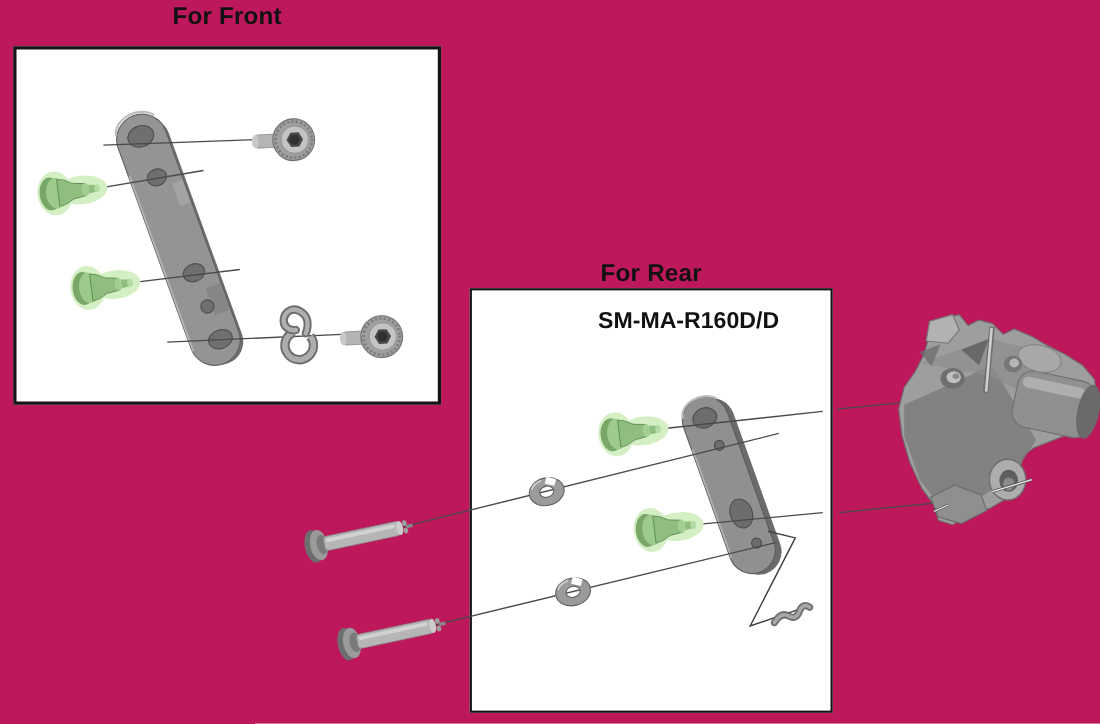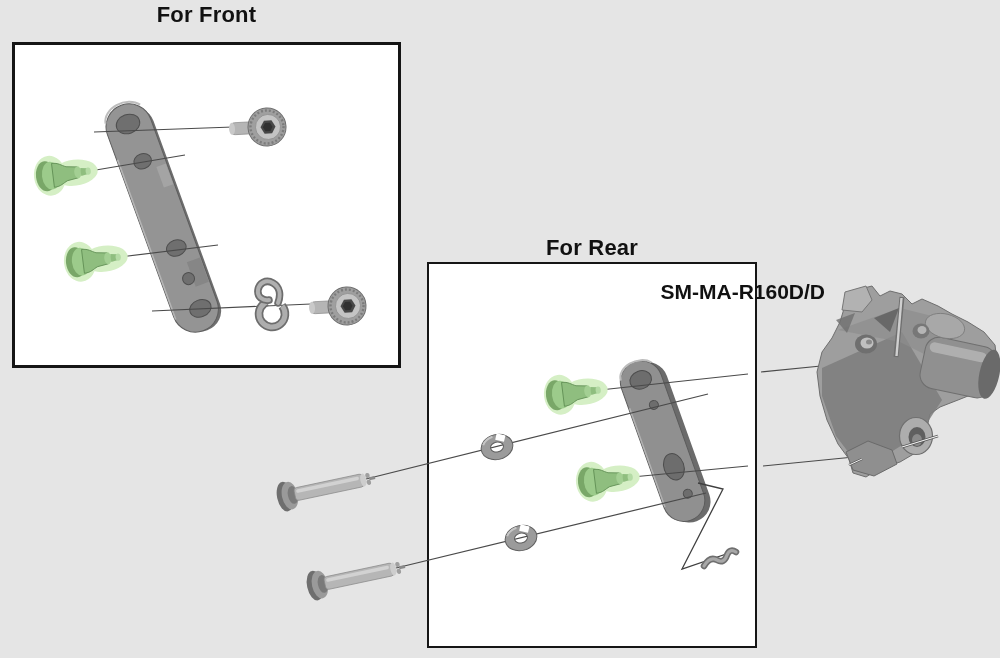--- a/index.html
+++ b/index.html
@@ -1,22 +1,22 @@
 <!DOCTYPE html>
 <html><head>
 <meta charset="utf-8">
 <style>
   html,body{margin:0;padding:0;background:#ffffff;}
-  .page{position:relative;width:1000px;height:658px;background:#e5e5e5;overflow:hidden;
+  .page{position:relative;width:1000px;height:658px;background:#be185d;overflow:hidden;
         font-family:"Liberation Sans",sans-serif;}
   .title{position:absolute;font-weight:bold;font-size:22px;color:#111;text-align:center;
          letter-spacing:.2px;}
   .front-title{left:12px;top:2px;width:389px;}
   .rear-title{left:427px;top:235px;width:330px;}
-  .model-label{position:absolute;left:427px;top:280px;width:398px;text-align:right;
+  .model-label{position:absolute;left:427px;top:280px;width:398px;text-align:center;
                font-weight:bold;font-size:21px;color:#111;}
   .box{position:absolute;background:#fff;}
   .front-box{left:12px;top:42px;width:383px;height:320px;border:3px solid #151515;}
   .rear-box{left:427px;top:262px;width:326px;height:382px;border:2px solid #151515;}
   svg.diagram{position:absolute;left:0;top:0;}
   .axisline{stroke:#4a4a4a;stroke-width:1.2;fill:none;}
   .zline{stroke:#3f3f3f;stroke-width:1.3;fill:none;}
 </style>
 </head>
 <body>

